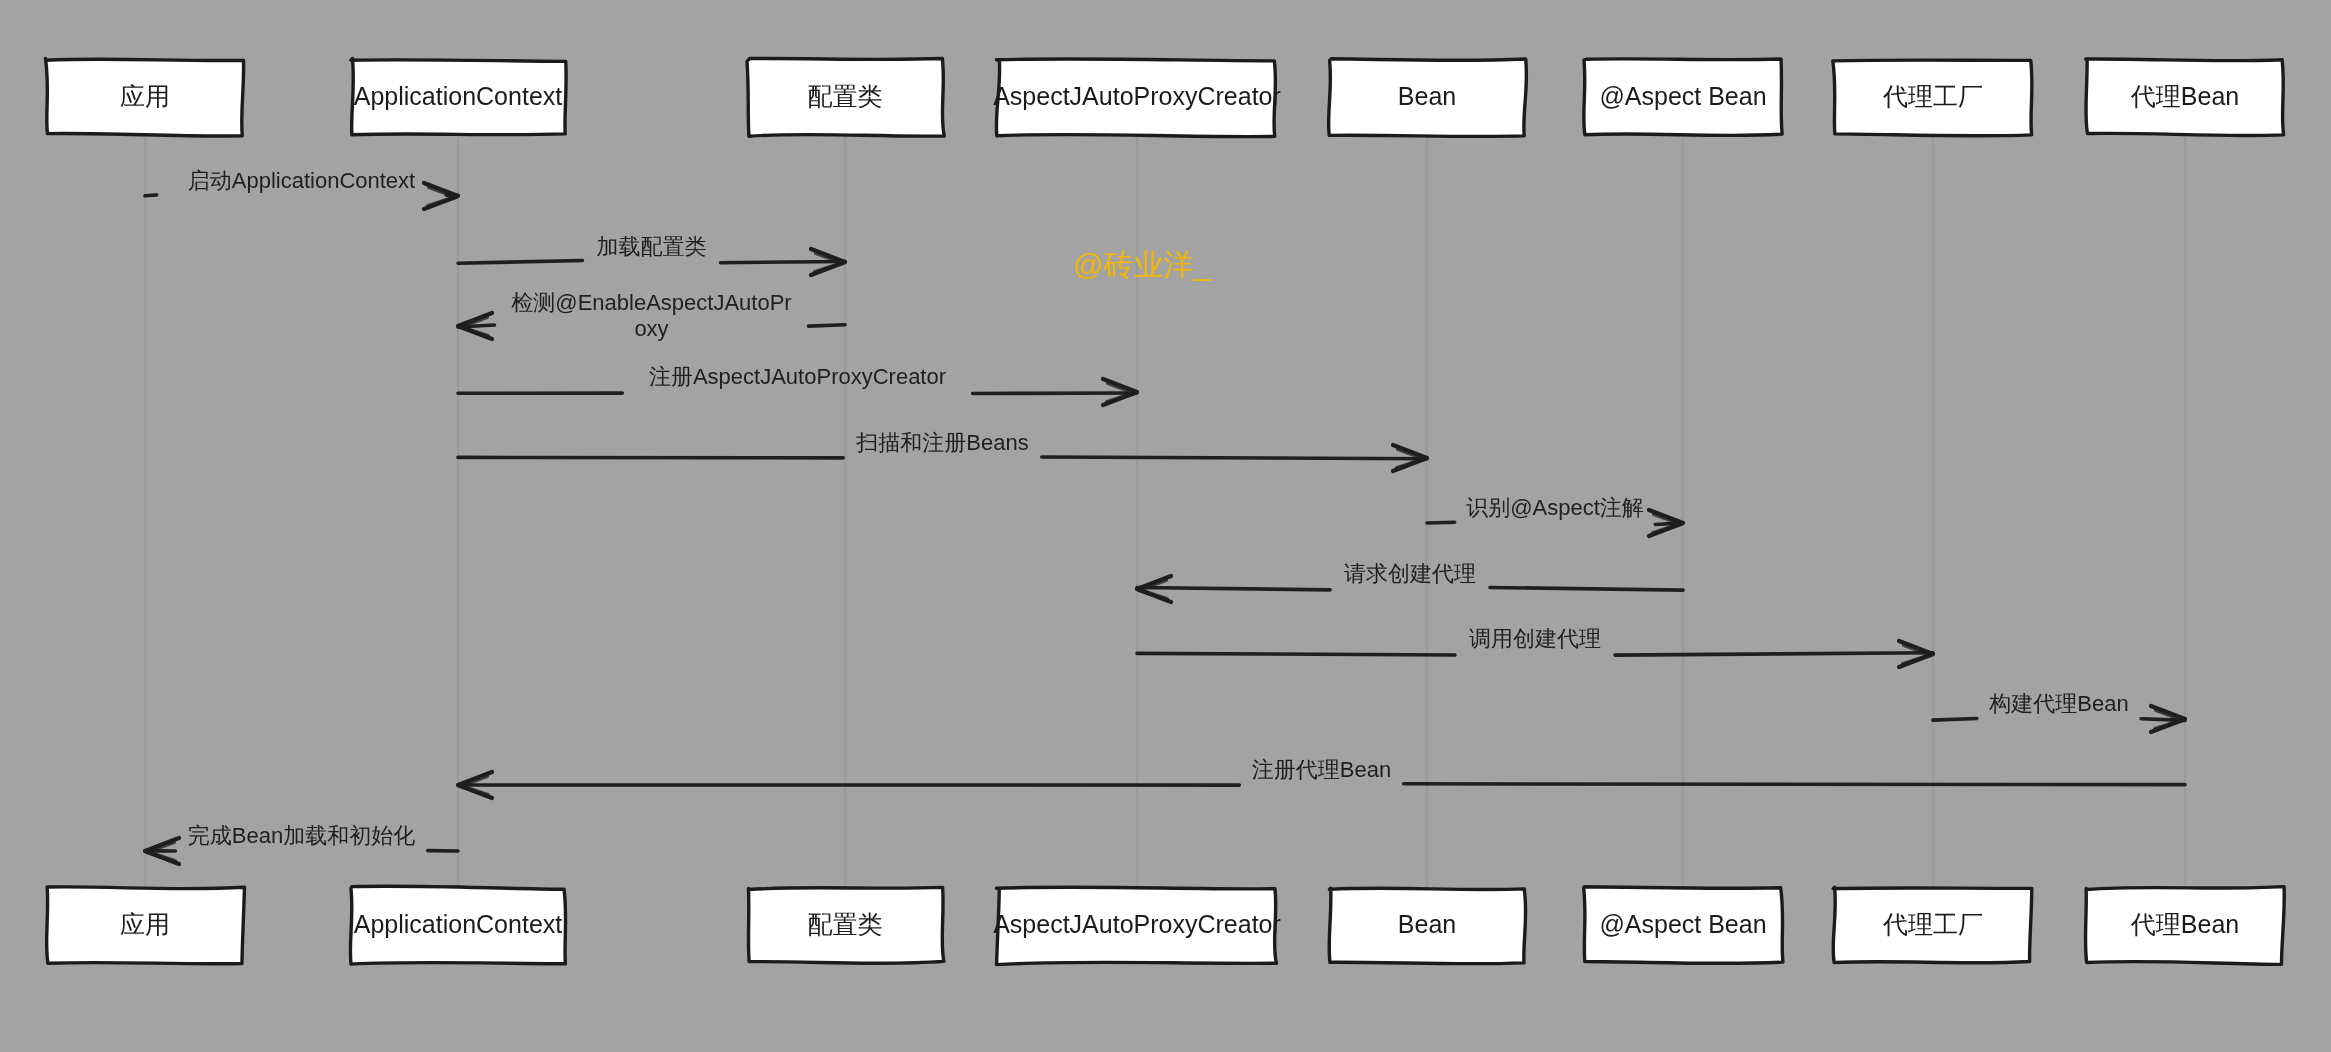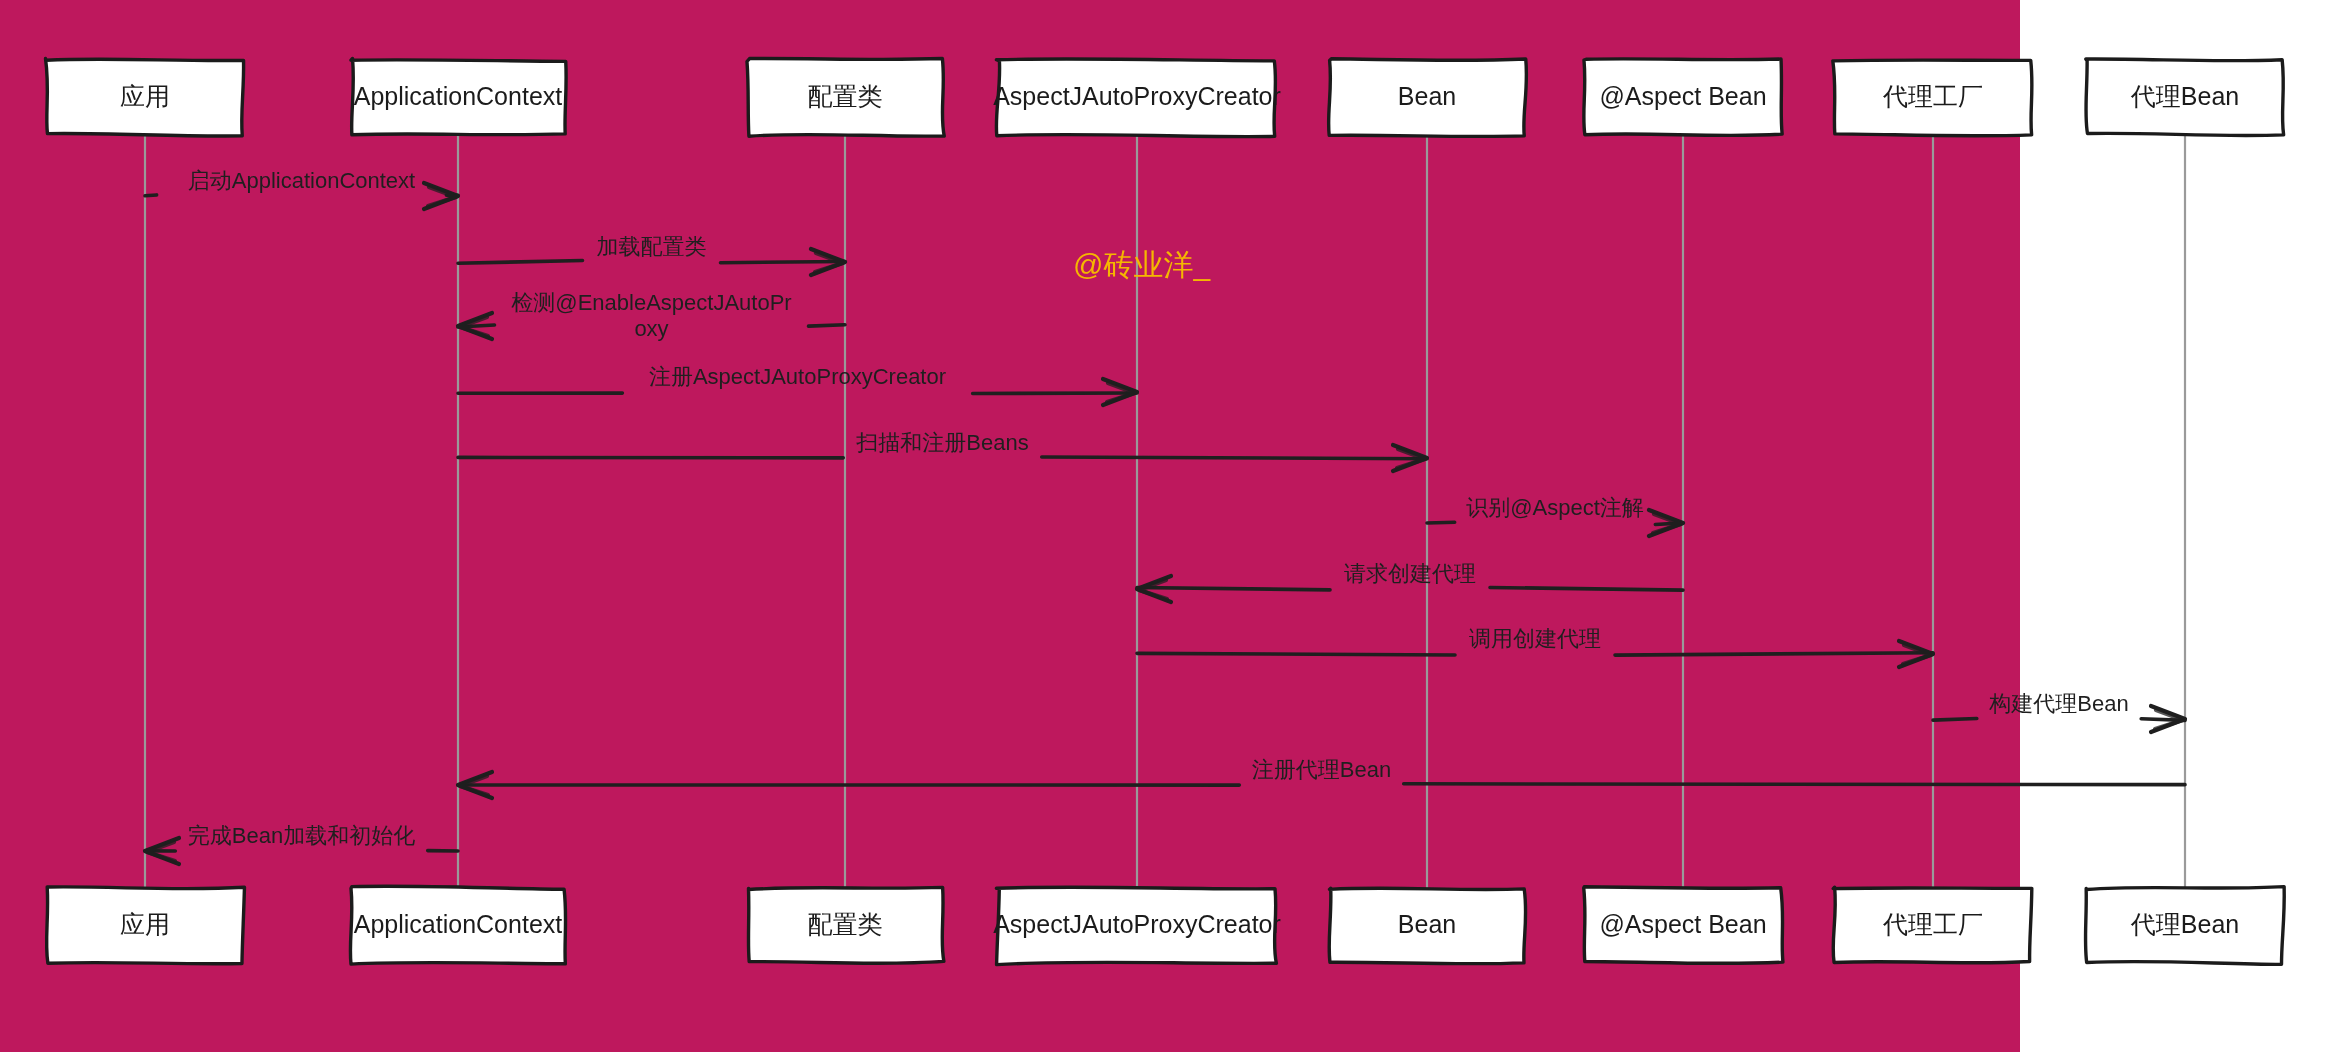--- a/index.html
+++ b/index.html
@@ -1,20 +1,20 @@
 <!DOCTYPE html>
 <html><head>
 <meta charset="utf-8">
 <style>
   html,body{margin:0;padding:0;background:#ffffff;}
   body{
     width:2331px;height:1052px;overflow:hidden;
     font-family:"Liberation Sans","DejaVu Sans",sans-serif;
   }
-  #diagram{position:relative;width:2020px;height:1052px;background:#be185d;}
+  #diagram{position:relative;width:2331px;height:1052px;background:#a3a3a3;}
   svg{display:block;}
   .actor-label{
     font-family:"Liberation Sans","DejaVu Sans",sans-serif;
     font-size:25px;fill:#1b1b1b;text-anchor:middle;dominant-baseline:middle;
   }
   .msg-label{
     font-family:"Liberation Sans","DejaVu Sans",sans-serif;
     font-size:22px;fill:#1f1f1f;text-anchor:middle;
   }
   .watermark{

